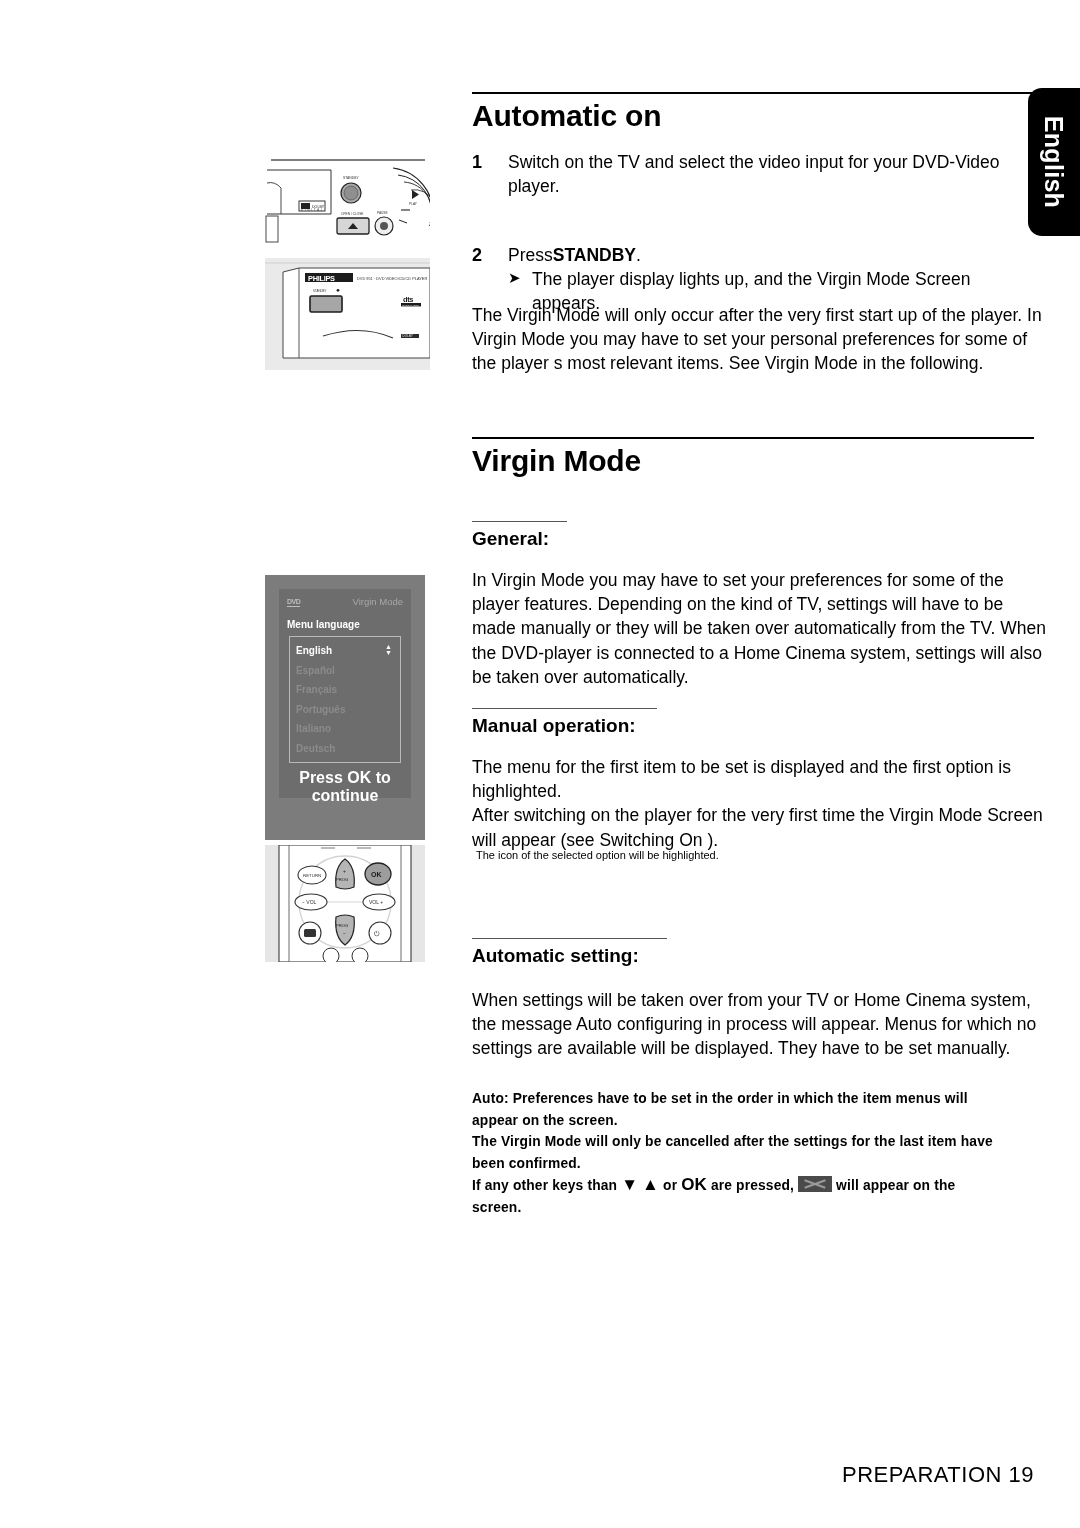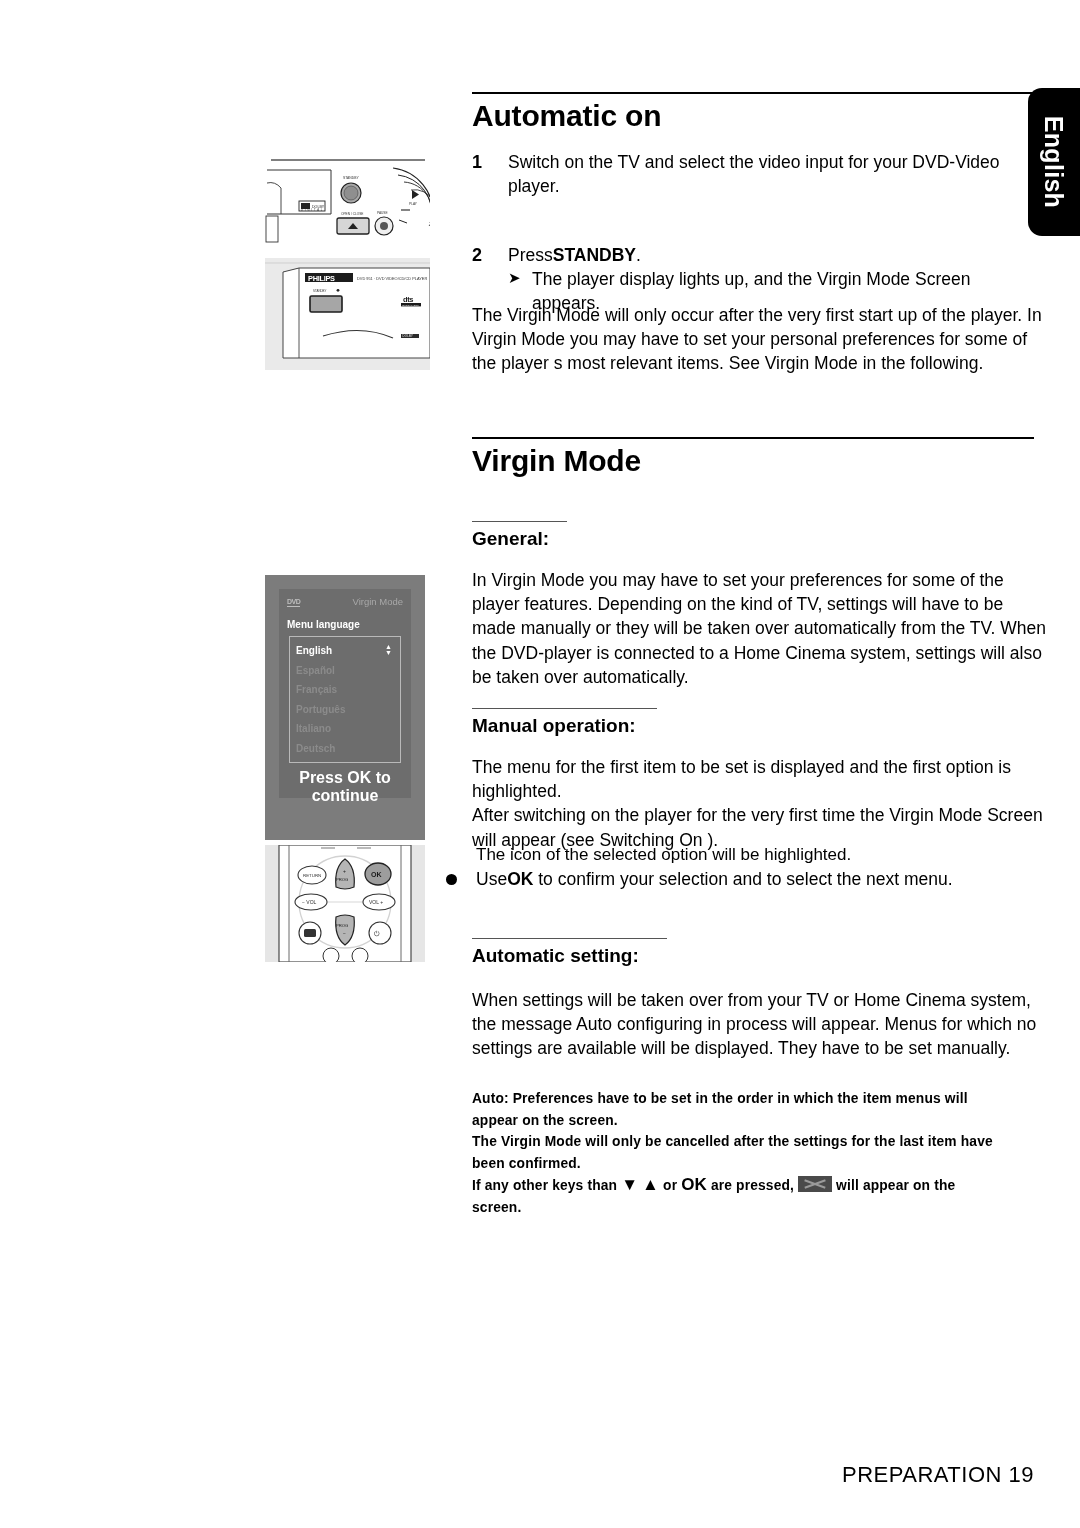--- a/index.html
+++ b/index.html
@@ -178,21 +178,21 @@
     font-size: 17.5px;
     line-height: 24.2px;
   }
   .bullet-dot {
     position: absolute;
     left: 6px; top: 7px;
     width: 11px; height: 11px;
     border-radius: 50%;
     background: #000;
   }
-  .sub-line { padding-left: 36px; font-size: 17px; line-height: 24.2px; }
+  .sub-line { padding-left: 36px; font-size: 11px; line-height: 24.2px; }
 
   b.strong { font-weight: bold; }
 
   .note {
     font-size: 13.8px;
     font-weight: bold;
     line-height: 21.5px;
     letter-spacing: 0.15px;
   }
   .note .big { font-size: 17px; }
@@ -381,24 +381,20 @@
   <div style="position:absolute; left:0; top:708px; width:562px;">
     <div class="rule-sub" style="width:185px;"></div>
     <h2 class="subhead">Manual operation:</h2>
   </div>
   <div style="position:absolute; left:0; top:755px; width:578px;">
     <p class="body">The menu for the first item to be set is displayed and the first option is highlighted.</p>
     <p class="body">After switching on the player for the very first time the  Virgin Mode Screen  will appear (see  Switching On ).</p>
   </div>
   <div style="position:absolute; left:-32px; top:843px; width:610px;">
     <div class="sub-line">The icon of the selected option will be highlighted.</div>
-    <div class="bullet-line">
-      <span class="bullet-dot"></span>
-      <span>Use</span><b class="strong">OK</b><span> to confirm your selection and to select the next menu.</span>
-    </div>
   </div>
 
   <div style="position:absolute; left:0; top:938px; width:562px;">
     <div class="rule-sub" style="width:195px;"></div>
     <h2 class="subhead">Automatic setting:</h2>
   </div>
   <div style="position:absolute; left:0; top:988px; width:585px;">
     <p class="body">When settings will be taken over from your TV or Home Cinema system, the message  Auto configuring in process  will appear. Menus for which no settings are available will be displayed. They have to be set manually.</p>
   </div>
 

